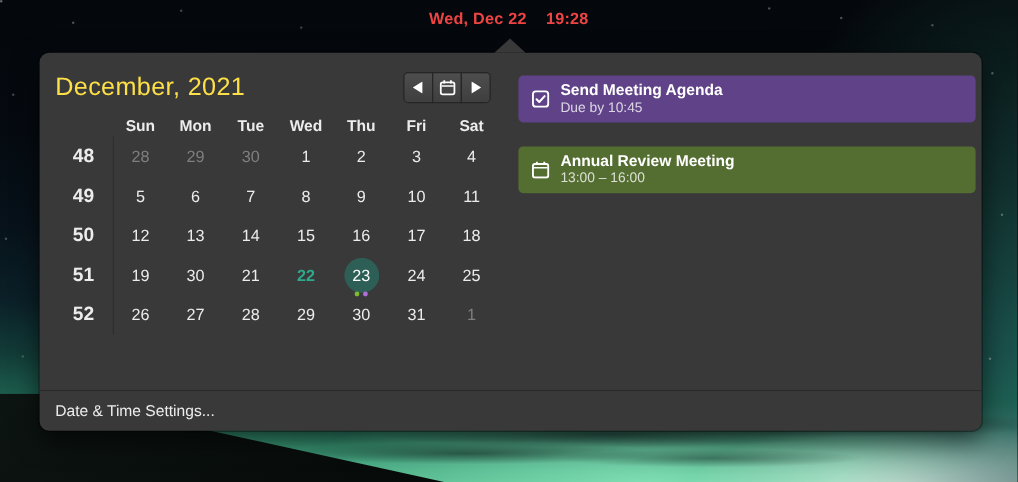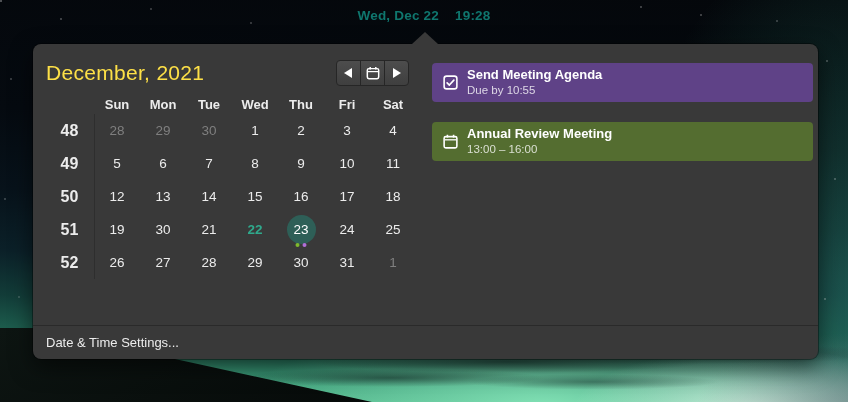--- a/index.html
+++ b/index.html
@@ -31,21 +31,21 @@
     box-shadow:60px 18px rgba(255,255,255,.3),150px 8px rgba(255,255,255,.25),
     250px 22px rgba(255,255,255,.25),640px 6px rgba(255,255,255,.3),
     700px 14px rgba(255,255,255,.3),776px 20px rgba(255,255,255,.25),
     826px 60px rgba(255,255,255,.3),834px 178px rgba(255,255,255,.3),
     824px 298px rgba(255,255,255,.35),10px 78px rgba(255,255,255,.25),
     4px 198px rgba(255,255,255,.25),18px 296px rgba(255,255,255,.2);}
 
   
   .topbar{position:absolute;top:0;left:0;right:0;height:30px;display:flex;
     align-items:center;justify-content:center;z-index:5;}
-  .clock{display:flex;gap:16px;color:#0f766e;font-size:13.5px;font-weight:700;
+  .clock{display:flex;gap:16px;color:#ef4444;font-size:13.5px;font-weight:700;
     letter-spacing:.2px;cursor:default;}
 
   
   .popup{position:absolute;left:33px;top:44px;width:785px;height:315px;
     background:#393939;border-radius:8px;z-index:4;
     box-shadow:0 8px 22px rgba(0,0,0,.55),0 0 0 1px rgba(0,0,0,.35);}
   .notch{position:absolute;top:-12px;left:379px;width:0;height:0;
     border-left:13px solid transparent;border-right:13px solid transparent;
     border-bottom:12px solid #393939;}
   .popup-body{display:flex;padding:14px 5px 0 13px;}
@@ -280,21 +280,21 @@
       <div class="events-col" id="events">
           <div class="event-card" style="background: rgb(95, 66, 135);">
             <div class="event-icon">
               <svg width="15" height="15" viewBox="0 0 16 16">
                 <rect x="1.2" y="1.2" width="13.6" height="13.6" rx="2.6" fill="none" stroke="#ffffff" stroke-width="1.7"></rect>
                 <path d="M4.4 8.3l2.4 2.4 4.8-5.2" fill="none" stroke="#ffffff" stroke-width="1.8" stroke-linecap="round" stroke-linejoin="round"></path>
               </svg>
             </div>
             <div class="event-text">
               <div class="event-title">Send Meeting Agenda</div>
-              <div class="event-subtitle">Due by 10:55</div>
+              <div class="event-subtitle">Due by 10:45</div>
             </div>
           </div>
           <div class="event-card" style="background: rgb(84, 109, 48); margin-top: 11px;">
             <div class="event-icon">
               <svg width="15" height="15" viewBox="0 0 16 16">
                 <rect x="1.2" y="2.8" width="13.6" height="12" rx="1.8" fill="none" stroke="#ffffff" stroke-width="1.7"></rect>
                 <line x1="4.7" y1="0.8" x2="4.7" y2="3.8" stroke="#ffffff" stroke-width="1.7"></line>
                 <line x1="11.3" y1="0.8" x2="11.3" y2="3.8" stroke="#ffffff" stroke-width="1.7"></line>
                 <line x1="1.8" y1="6.2" x2="14.2" y2="6.2" stroke="#ffffff" stroke-width="1.4"></line>
               </svg>

